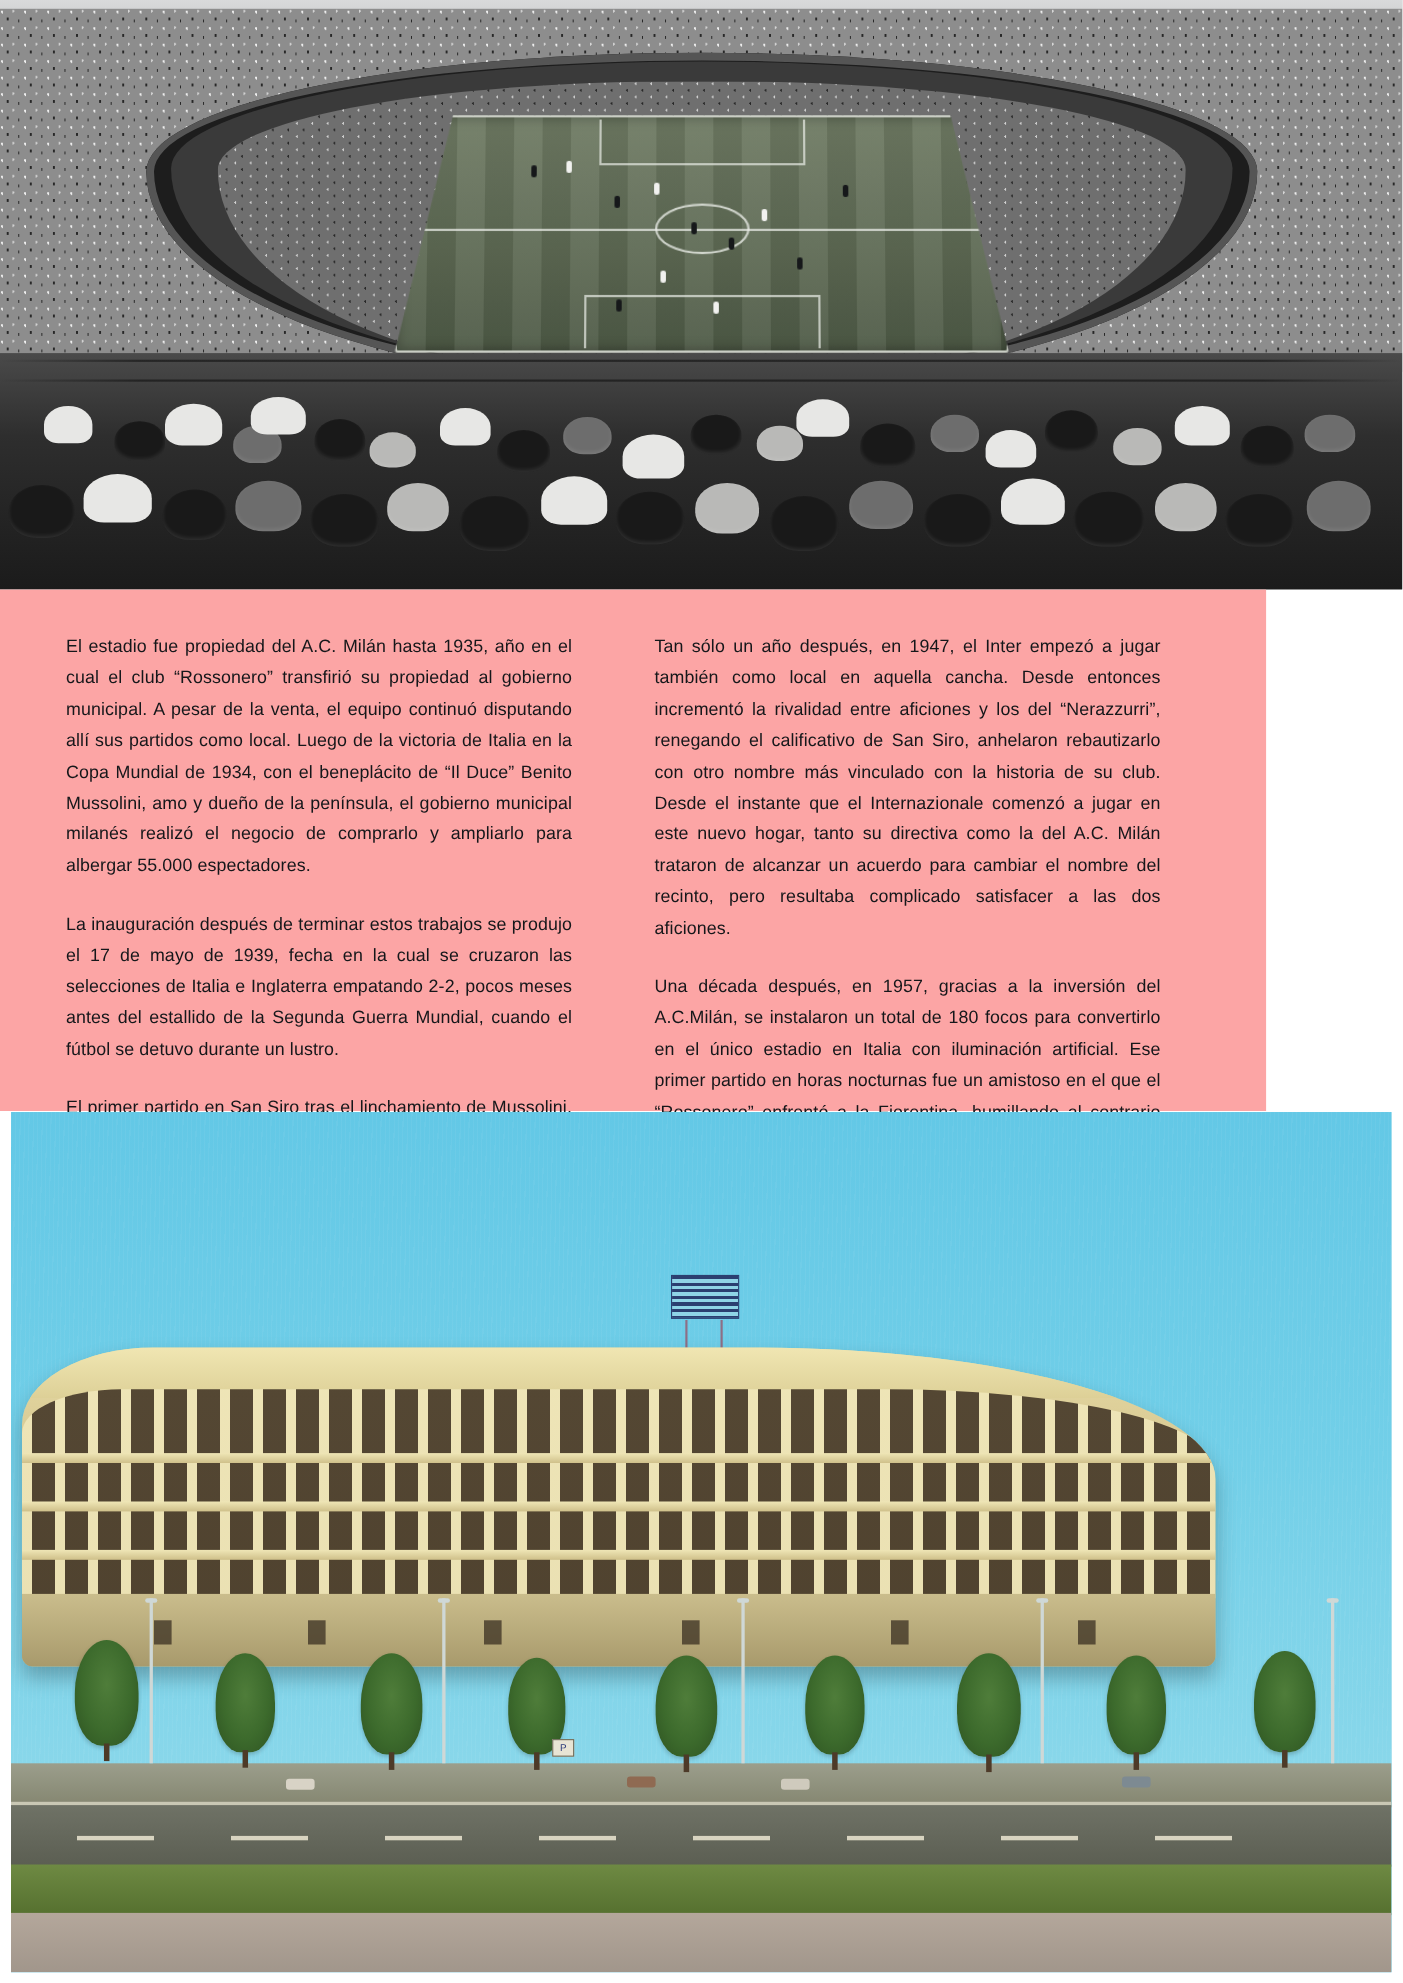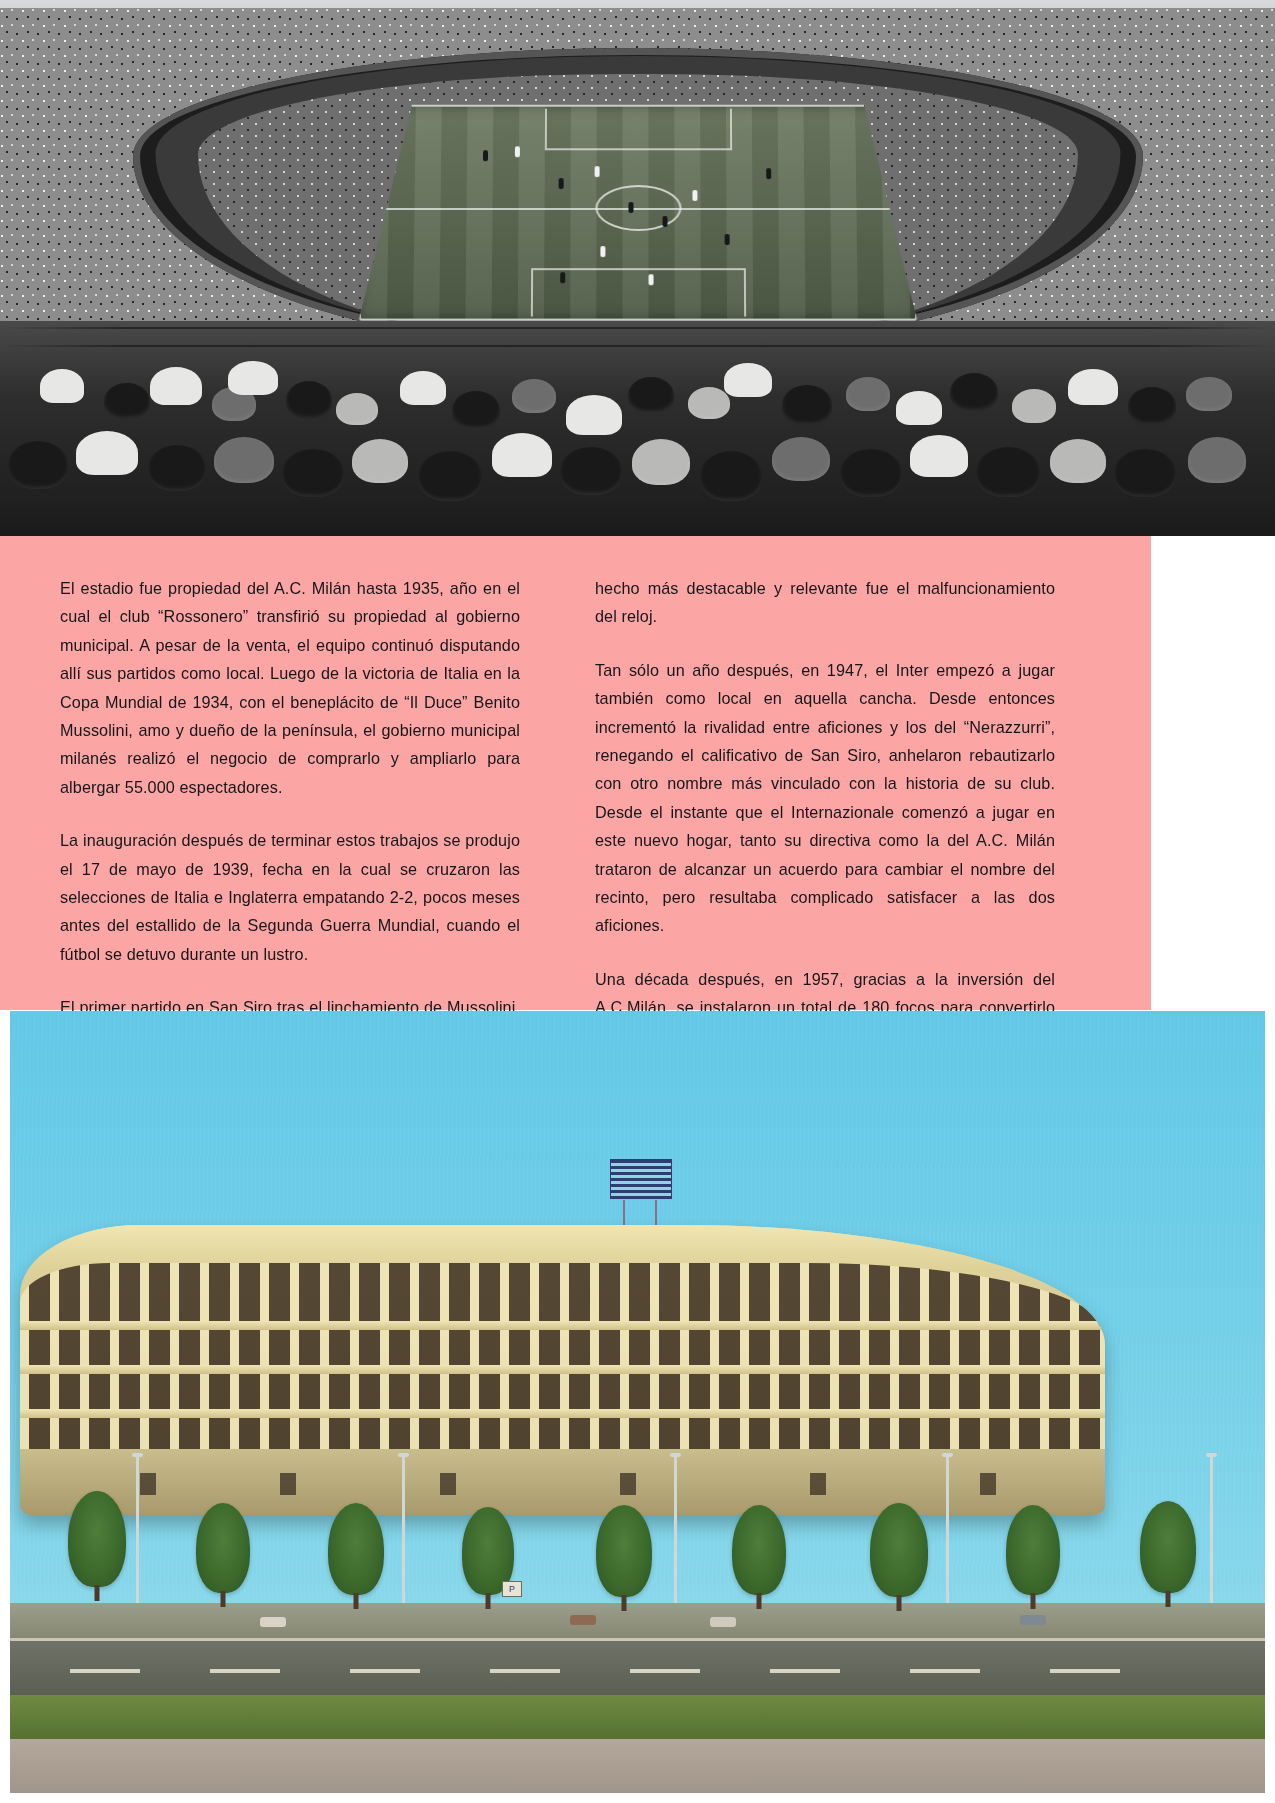--- a/index.html
+++ b/index.html
@@ -309,21 +309,20 @@
 </div>
 
 <div class="article">
   <div class="cols">
     <div class="col">
       <p>El estadio fue propiedad del A.C. Milán hasta 1935, año en el cual el club “Rossonero” transfirió su propiedad al gobierno municipal. A pesar de la venta, el equipo continuó disputando allí sus partidos como local. Luego de la victoria de Italia en la Copa Mundial de 1934, con el beneplácito de “Il Duce” Benito Mussolini, amo y dueño de la península, el gobierno municipal milanés realizó el negocio de comprarlo y ampliarlo para albergar 55.000 espectadores.</p>
       <p>La inauguración después de terminar estos trabajos se produjo el 17 de mayo de 1939, fecha en la cual se cruzaron las selecciones de Italia e Inglaterra empatando 2-2, pocos meses antes del estallido de la Segunda Guerra Mundial, cuando el fútbol se detuvo durante un lustro.</p>
       <p>El primer partido en San Siro tras el linchamiento de Mussolini, el suicidio de Adolf Hitler, la caída de Berlín, así como el final del conflicto bélico con la firma de la capitulación por parte de Alemania, se celebró el primero de diciembre de 1946, cuando Italia venció a Austria con marcador de 3-2 en un cruce cuyo</p>
     </div>
     <div class="col">
-      <p>hecho más destacable y relevante fue el malfuncionamiento del reloj.</p>
       <p>Tan sólo un año después, en 1947, el Inter empezó a jugar también como local en aquella cancha. Desde entonces incrementó la rivalidad entre aficiones y los del “Nerazzurri”, renegando el calificativo de San Siro, anhelaron rebautizarlo con otro nombre más vinculado con la historia de su club. Desde el instante que el Internazionale comenzó a jugar en este nuevo hogar, tanto su directiva como la del A.C. Milán trataron de alcanzar un acuerdo para cambiar el nombre del recinto, pero resultaba complicado satisfacer a las dos aficiones.</p>
       <p>Una década después, en 1957, gracias a la inversión del A.C.Milán, se instalaron un total de 180 focos para convertirlo en el único estadio en Italia con iluminación artificial. Ese primer partido en horas nocturnas fue un amistoso en el que el “Rossonero” enfrentó a la Fiorentina, humillando al contrario con un abultado marcador final de 4-0.</p>
     </div>
   </div>
 </div>
 
 <div class="photo-bottom">
   <div class="pb-sky"></div>
   <div class="pb-grain"></div>
 

